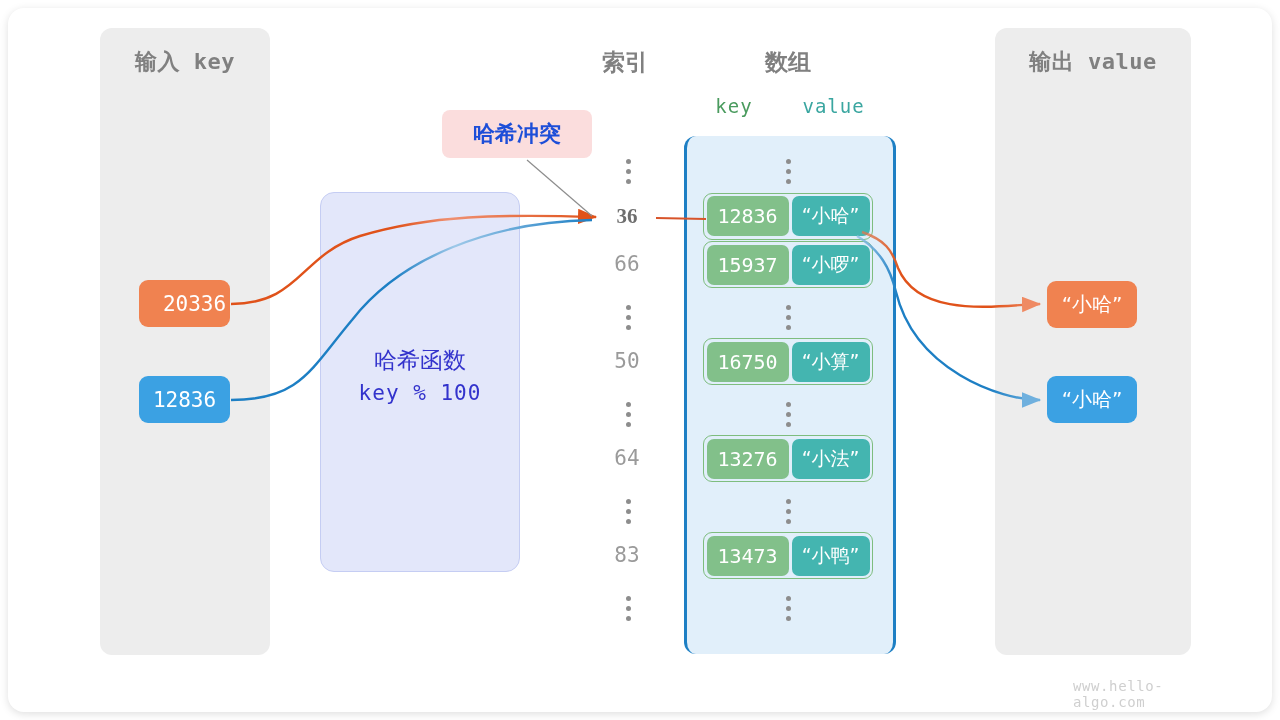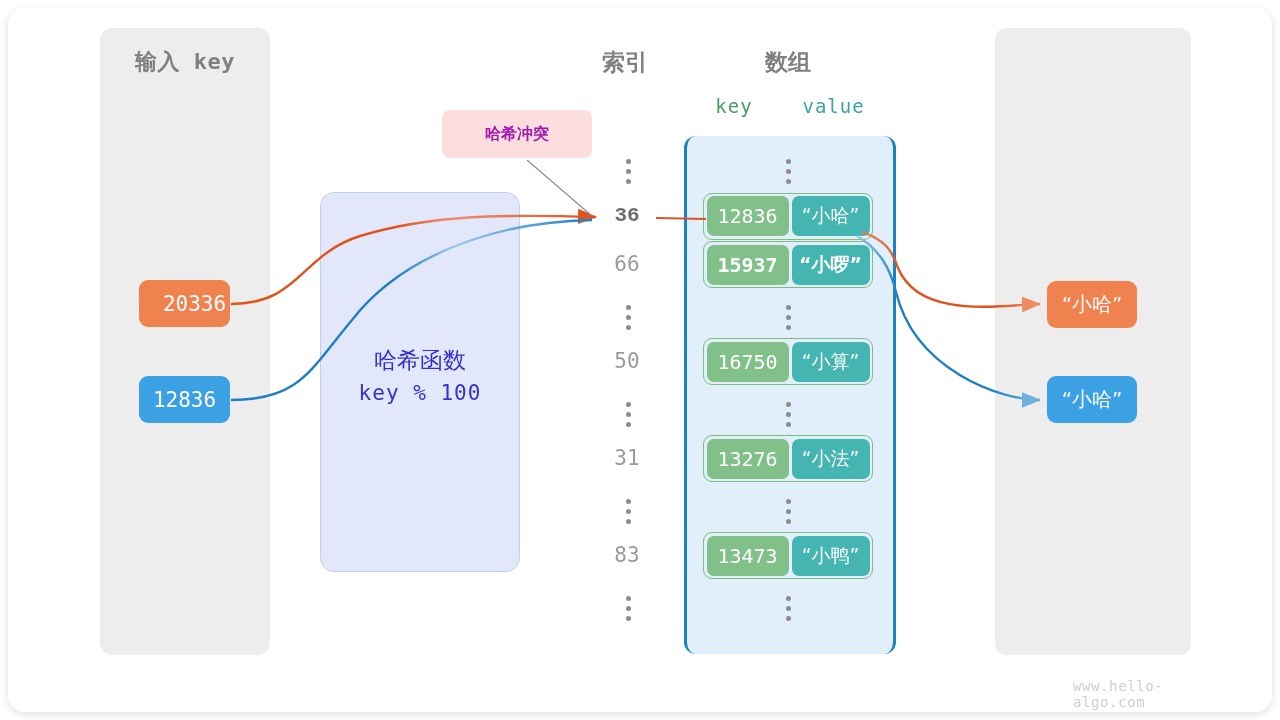--- a/index.html
+++ b/index.html
@@ -67,21 +67,21 @@
 
   
   .idx {
     position: absolute;
     width: 70px;
     text-align: center;
     font-size: 21px;
     color: #9a9a9a;
     font-family: "DejaVu Sans Mono", "Liberation Mono", monospace;
   }
-  .idx.hl { color: #6e6e6e; font-weight: bold; font-family: Liberation Mono, monospace; font-size: 21px; }
+  .idx.hl { color: #6e6e6e; font-weight: bold; font-family: Liberation Serif, serif; font-size: 21px; }
 
   
   .vdots {
     position: absolute;
     width: 20px;
     text-align: center;
     color: #8d8d8d;
     line-height: 5px;
     font-size: 15px;
   }
@@ -145,23 +145,23 @@
     color: #3333cc; font-size: 21px;
     font-family: "DejaVu Sans Mono", "Liberation Mono", monospace;
     letter-spacing: 1px;
   }
 
   
   .badge {
     position: absolute;
     display: flex; align-items: center; justify-content: center;
     background: #fbdddd;
-    color: #a21caf;
+    color: #1d4ed8;
     font-weight: bold;
-    font-size: 16px;
+    font-size: 22px;
     border-radius: 8px;
     font-family: Liberation Sans, sans-serif;
   }
 
   
   .wm {
     position: absolute;
     color: #cfcfcf;
     font-size: 14px;
     font-family: "DejaVu Sans Mono", "Liberation Mono", monospace;
@@ -209,21 +209,21 @@
         <b></b>
         <b></b>
         <b></b>
       </div>
       <div class="idx hl" style="left: 592px; top: 203.5px;">36</div>
       <div class="pair" style="left: 703px; top: 192.5px;">
         <div class="cell-key">12836</div>
         <div class="cell-val">“小哈”</div>
       </div>
       <div class="idx" style="left: 592px; top: 252px;">66</div>
-      <div class="pair" style="left: 703px; top: 241px; font-weight: bold;">
+      <div class="pair" style="left: 703px; top: 241px;">
         <div class="cell-key">15937</div>
         <div class="cell-val">“小啰”</div>
       </div>
       <div class="vdots" style="left: 618px; top: 304.5px;">
         <b></b>
         <b></b>
         <b></b>
       </div>
       <div class="vdots" style="left: 778px; top: 304.5px;">
         <b></b>
@@ -238,21 +238,21 @@
       <div class="vdots" style="left: 618px; top: 401.5px;">
         <b></b>
         <b></b>
         <b></b>
       </div>
       <div class="vdots" style="left: 778px; top: 401.5px;">
         <b></b>
         <b></b>
         <b></b>
       </div>
-      <div class="idx" style="left: 592px; top: 446px;">31</div>
+      <div class="idx" style="left: 592px; top: 446px;">64</div>
       <div class="pair" style="left: 703px; top: 435px; align-items: flex-end;">
         <div class="cell-key">13276</div>
         <div class="cell-val">“小法”</div>
       </div>
       <div class="vdots" style="left: 618px; top: 498.5px;">
         <b></b>
         <b></b>
         <b></b>
       </div>
       <div class="vdots" style="left: 778px; top: 498.5px;">
@@ -271,20 +271,21 @@
         <b></b>
       </div>
       <div class="vdots" style="left: 778px; top: 595.5px;">
         <b></b>
         <b></b>
         <b></b>
       </div>
     </div>
 
   <div class="panel" style="left:995px; top:28px; width:196px; height:627px;"></div>
+  <div class="panel-title" style="left:995px; top:47px; width:196px;">输出 value</div>
 
   <div class="pill orange cn" style="left:1047px; top:281px; width:90px; height:47px;">“小哈”</div>
   <div class="pill blue cn" style="left:1047px; top:376px; width:90px; height:47px;">“小哈”</div>
 
   <div class="wm" style="left:1073px; top:678px;">www.hello-algo.com</div>
 
   <svg class="overlay" viewBox="0 0 1280 720">
     <defs>
       <marker id="arrOrangeDark" markerWidth="9" markerHeight="9" refX="7.5" refY="3.2" orient="auto">
         <path d="M0,0 L8,3.2 L0,6.4 z" fill="#e0521a"></path>

